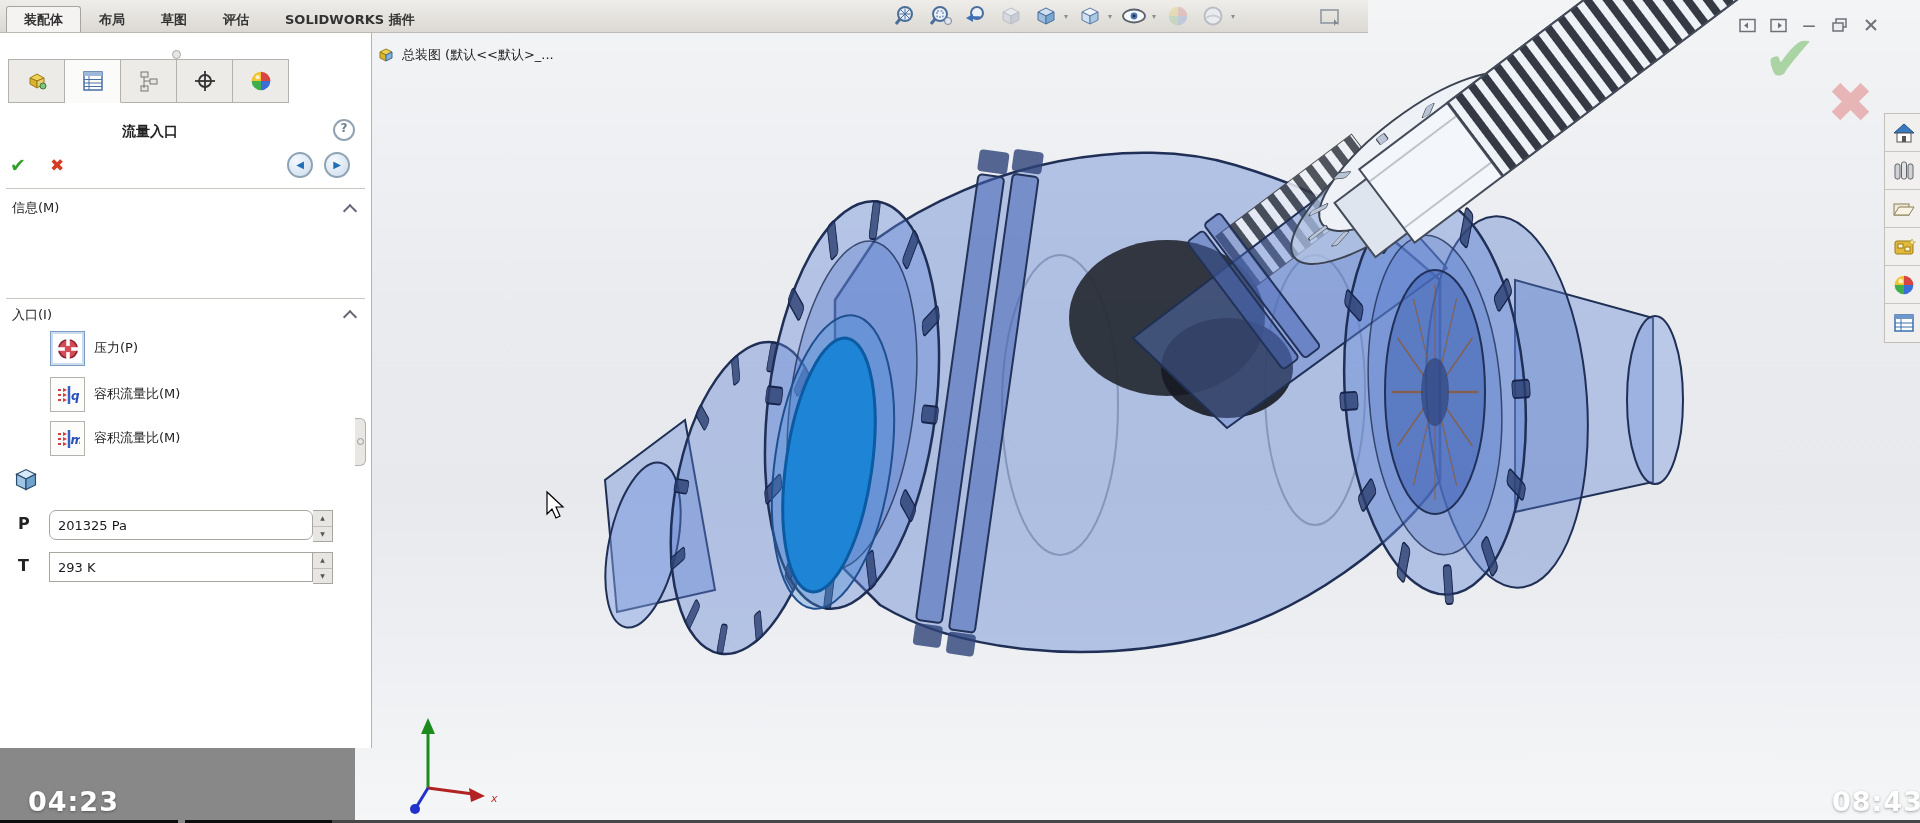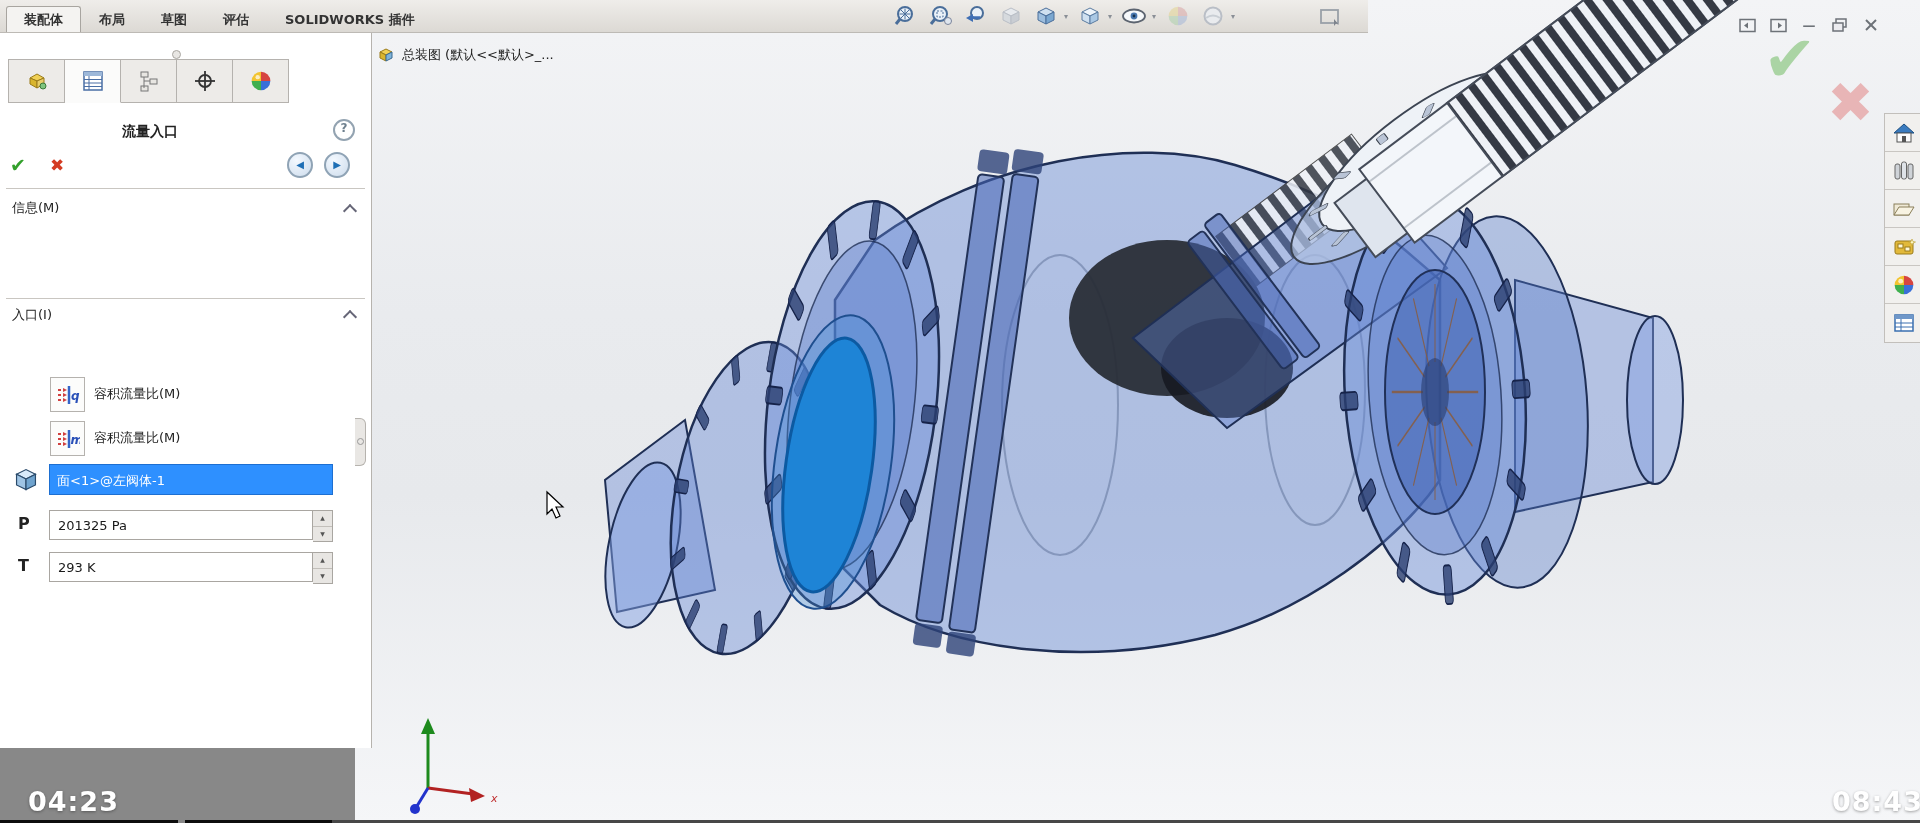--- a/index.html
+++ b/index.html
@@ -453,20 +453,31 @@
     <div class="hr" style="top:156px"></div>
 
     <div class="sechead" style="top:167px">信息(M)</div>
     <div class="chev" style="top:174px"></div>
 
     <div class="hr" style="top:266px"></div>
 
     <div class="sechead" style="top:274px">入口(I)</div>
     <div class="chev" style="top:280px"></div>
 
+    <div class="optrow selected" style="top:299px">
+      <div class="optbox">
+        <svg width="24" height="24" viewBox="0 0 22 22">
+            <circle cx="11" cy="11" r="8.5" fill="#d24b56" stroke="#8a2430" stroke-width="1.5"></circle>
+            <rect x="9.4" y="1.5" width="3.2" height="19" fill="#fff"></rect>
+            <rect x="1.5" y="9.4" width="19" height="3.2" fill="#fff"></rect>
+            <circle cx="11" cy="11" r="3" fill="#d24b56"></circle>
+          </svg>
+      </div>
+      <span class="optlabel">压力(P)</span>
+    </div>
 
     <div class="optrow" style="top:345px">
       <div class="optbox">
         <svg width="24" height="24" viewBox="0 0 24 24">
             <path d="M2,7 h5 M2,12 h5 M2,17 h5" stroke="#d04040" stroke-width="2" stroke-dasharray="3 2"></path>
             <polygon points="7,5 11,7 7,9" fill="#d04040"></polygon>
             <polygon points="7,10 11,12 7,14" fill="#d04040"></polygon>
             <polygon points="7,15 11,17 7,19" fill="#d04040"></polygon>
             <path d="M13,3 v18" stroke="#3464c8" stroke-width="2.5"></path>
             <text x="15" y="17" font-size="12" font-style="italic" fill="#2a50b8" font-weight="bold">q</text>
@@ -489,24 +500,23 @@
       <span class="optlabel">容积流量比(M)</span>
     </div>
 
     <span id="selrow-icon">
       <svg width="26" height="26" viewBox="0 0 22 22">
           <polygon points="3,7 11,3 19,7 11,11" fill="#d8eafa" stroke="#2a4a6a"></polygon>
           <polygon points="3,7 11,11 11,20 3,16" fill="#9fc4e4" stroke="#2a4a6a"></polygon>
           <polygon points="19,7 11,11 11,20 19,16" fill="#6fa3ce" stroke="#2a4a6a"></polygon>
         </svg>
     </span>
-    <div id="selfield">面&lt;1&gt;@左阀体-1</div>
 
     <div class="fldlabel" style="top:482px">P</div>
-    <input class="fld" style="top: 478px;" value="201325 Pa">
+    <input class="fld" style="top: 478px; border-radius: 7px;" value="201325 Pa">
     <div class="spin" style="top:478px">
       <div>▲</div>
       <div>▼</div>
     </div>
 
     <div class="fldlabel" style="top:524px">T</div>
     <input class="fld" style="top: 520px;" value="293 K">
     <div class="spin" style="top:520px">
       <div>▲</div>
       <div>▼</div>

